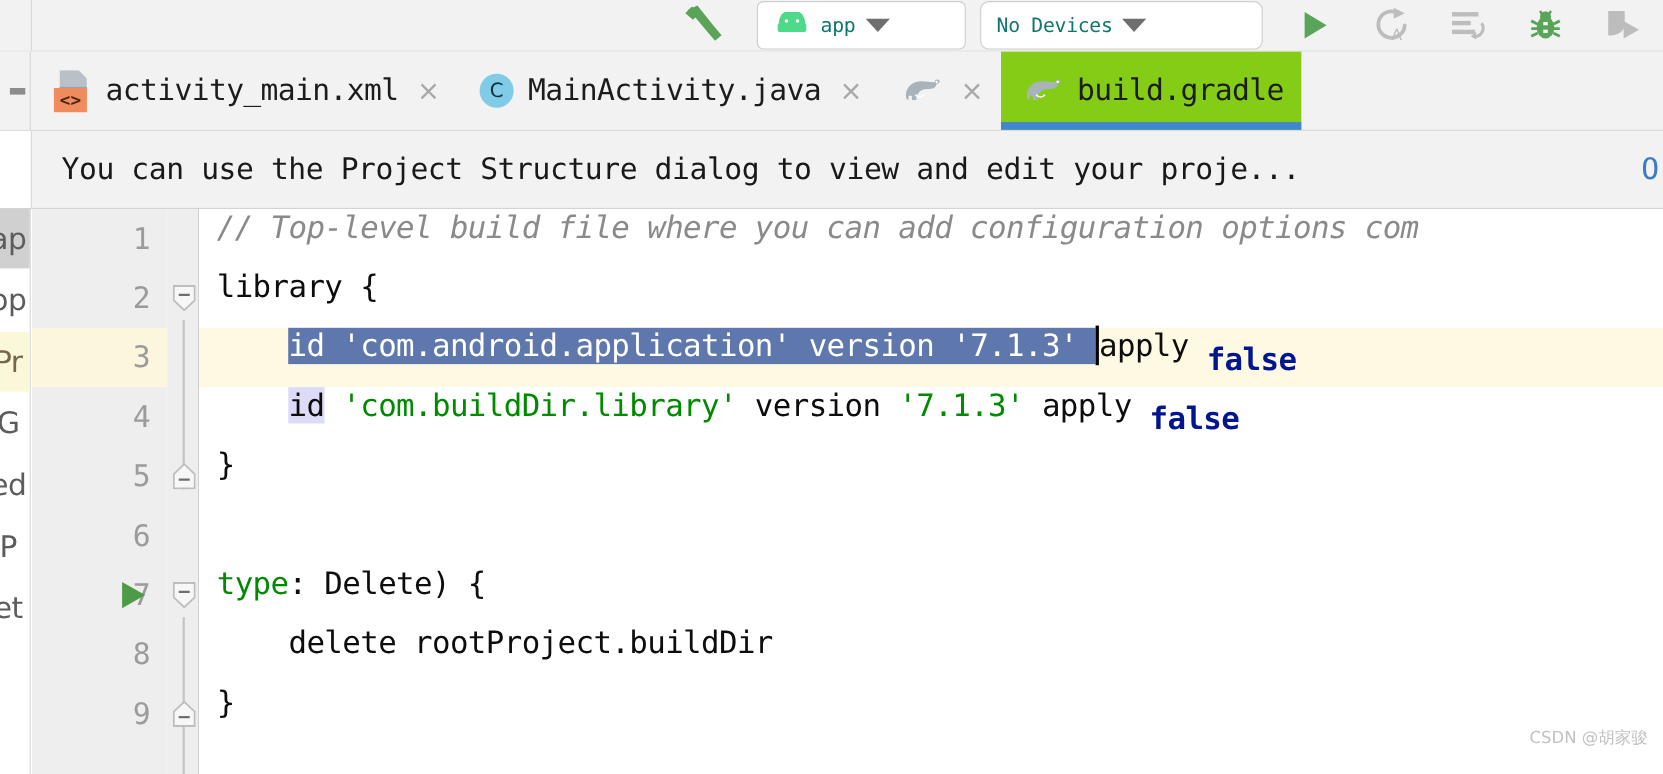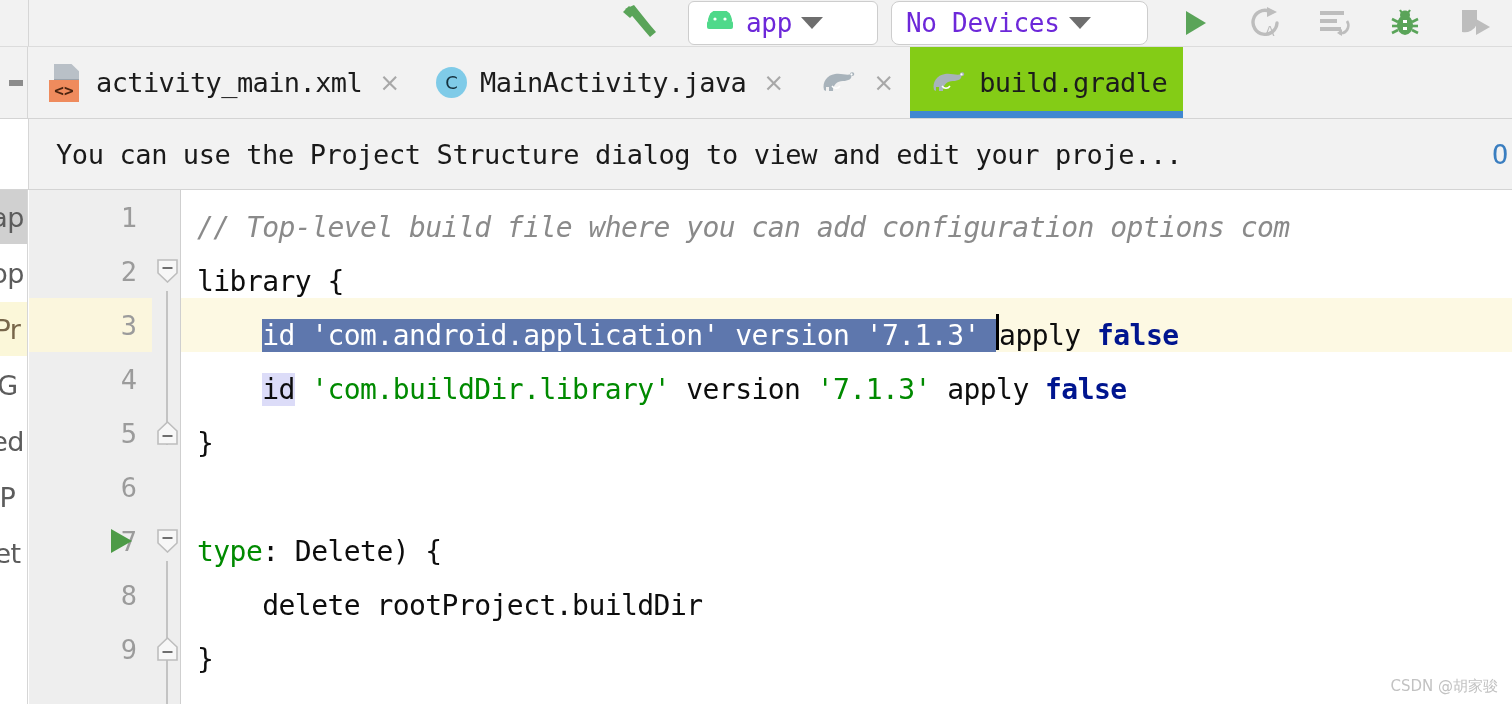--- a/index.html
+++ b/index.html
@@ -52,22 +52,22 @@
     border-radius: 6px;
     display: flex;
     align-items: center;
     gap: 9px;
     padding: 0 14px;
     box-sizing: border-box;
   }
   .combo.app-combo { left: 688px; width: 190px; }
   .combo.device-combo { left: 891px; width: 257px; border-radius: 8px; }
   .combo-label {
-    font-size: 26px;
-    color: #6d28d9;
+    font-size: 18px;
+    color: #0f766e;
     font-family: "DejaVu Sans Mono", "Liberation Mono", monospace;
     white-space: nowrap;
     letter-spacing: -0.3px;
   }
   .caret-down {
     width: 0; height: 0;
     border-left: 11px solid transparent;
     border-right: 11px solid transparent;
     border-top: 12px solid #6e6e6e;
     flex: 0 0 auto;
@@ -283,21 +283,21 @@
   }
   .row.current .line-bg {
     position: absolute; left: 152px; top: 0;
     width: 1331px; height: 54px;
     background: #fdf9e3;
   }
   .row .code {
     position: absolute;
     left: 168px; top: 0;
     height: 54px;
-    display: flex; align-items: flex-end;
+    display: flex; align-items: flex-start;
     font-size: 28px;
     color: #0d0d0d;
     white-space: pre;
     letter-spacing: -0.55px;
     font-family: "DejaVu Sans Mono", "Liberation Mono", monospace;
   }
 
   
   .fold-line {
     position: absolute;
@@ -342,21 +342,21 @@
     height: 36px;
     background: #000000;
     vertical-align: middle;
     position: relative;
     top: -2px;
   }
 
   
   .watermark {
     position: absolute;
-    right: 14px; bottom: 8px;
+    right: 14px; bottom: 24px;
     font-size: 15px;
     color: #c2c2c2;
     font-family: "DejaVu Sans", "Liberation Sans", sans-serif;
     white-space: nowrap;
   }
 </style>
 </head>
 <body>
 
 <div id="app">

